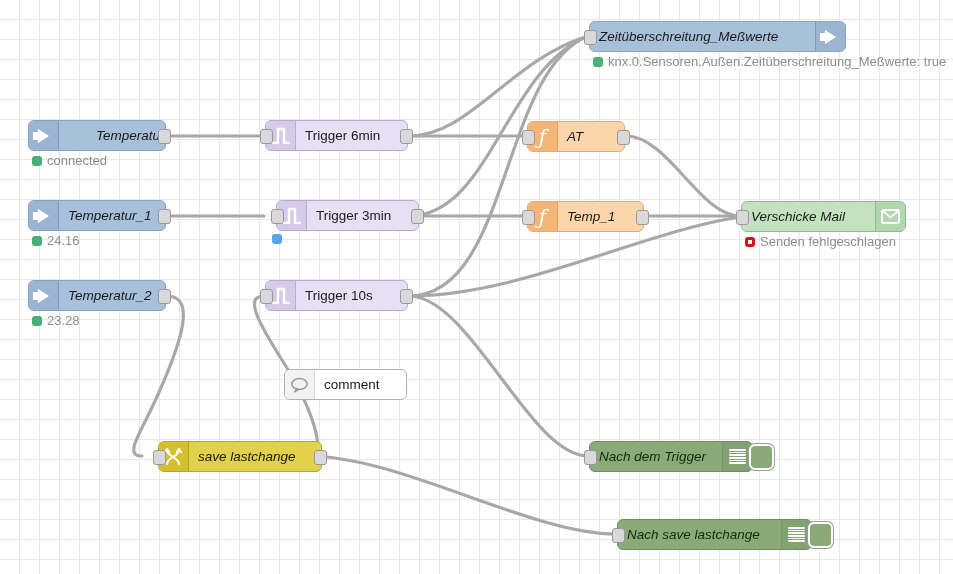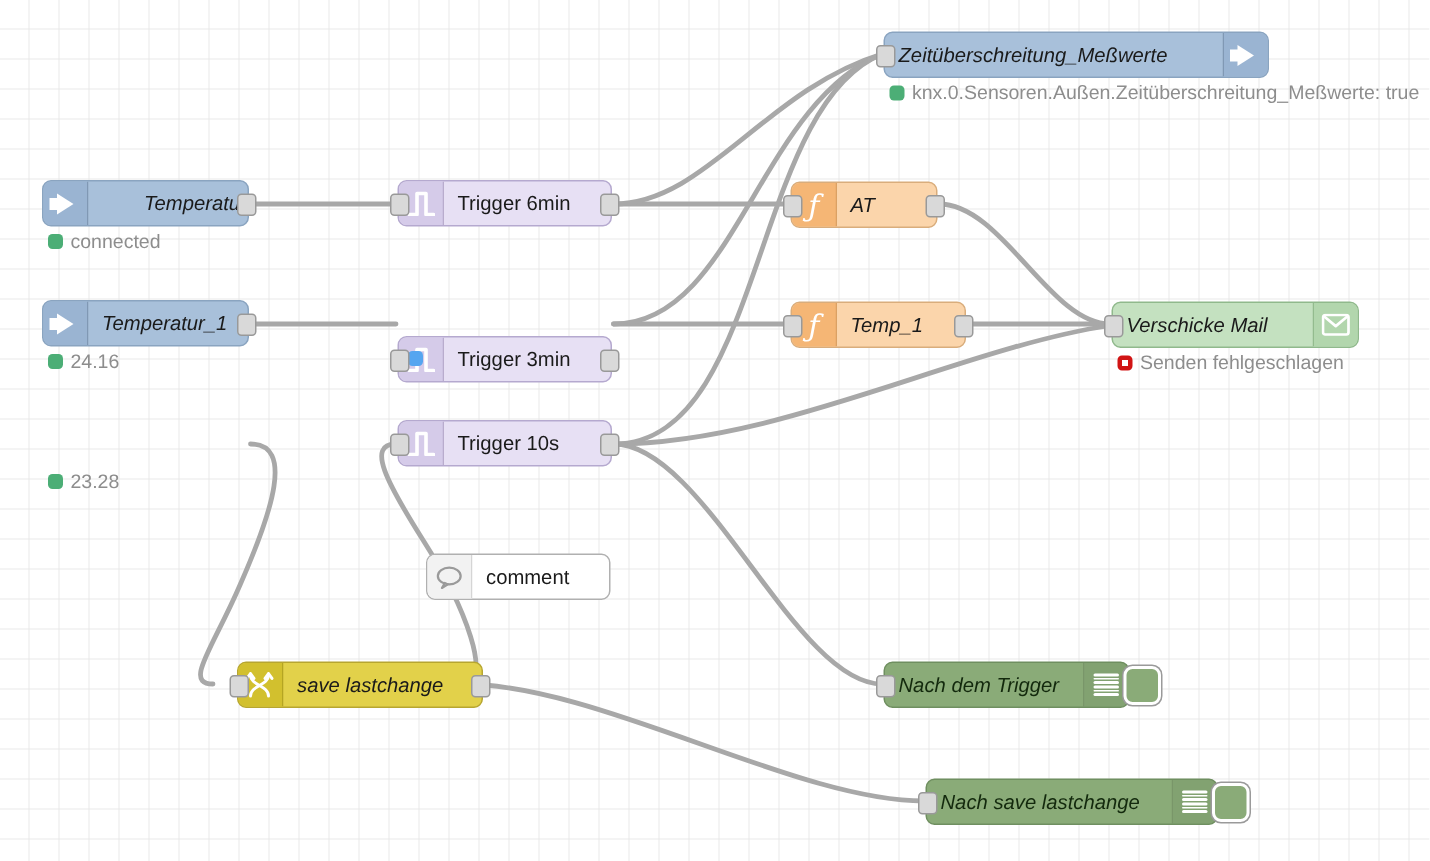--- a/index.html
+++ b/index.html
@@ -280,39 +280,48 @@
     <div class="body">
       <span class="label">Temperatur_1</span>
     </div>
     <span class="port out"></span>
   </div>
   <div class="status" style="left:32px; top:234px;">
     <span class="dot dot-green"></span>
     <span>24.16</span>
   </div>
 
+  <div class="node n-knxin" style="left:28px; top:280px; width:138px;">
+    <div class="iconbox">
+      <span class="arrow-ico"></span>
+    </div>
+    <div class="body">
+      <span class="label">Temperatur_2</span>
+    </div>
+    <span class="port out"></span>
+  </div>
   <div class="status" style="left:32px; top:314px;justify-content:space-between;">
     <span class="dot dot-green"></span>
     <span>23.28</span>
   </div>
 
   <div class="node n-trigger" style="left:265px; top:120px; width:143px;">
     <span class="port in"></span>
     <div class="iconbox">
       <svg class="ico trig-ico" viewBox="0 0 18 17">
         <path d="M1 16 L6 16 L6 2 L12 2 L12 16 L17 16" fill="none" stroke="#ffffff" stroke-width="2.4" stroke-linejoin="round" stroke-linecap="round"></path>
       </svg>
     </div>
     <div class="body">
       <span class="label upright">Trigger 6min</span>
     </div>
     <span class="port out"></span>
   </div>
 
-  <div class="node n-trigger" style="left:265px; top:200px; width:143px;margin-top:24px;">
+  <div class="node n-trigger" style="left:276px; top:200px; width:143px;">
     <span class="port in"></span>
     <div class="iconbox">
       <svg class="ico trig-ico" viewBox="0 0 18 17">
         <path d="M1 16 L6 16 L6 2 L12 2 L12 16 L17 16" fill="none" stroke="#ffffff" stroke-width="2.4" stroke-linejoin="round" stroke-linecap="round"></path>
       </svg>
     </div>
     <div class="body">
       <span class="label upright">Trigger 3min</span>
     </div>
     <span class="port out"></span>

